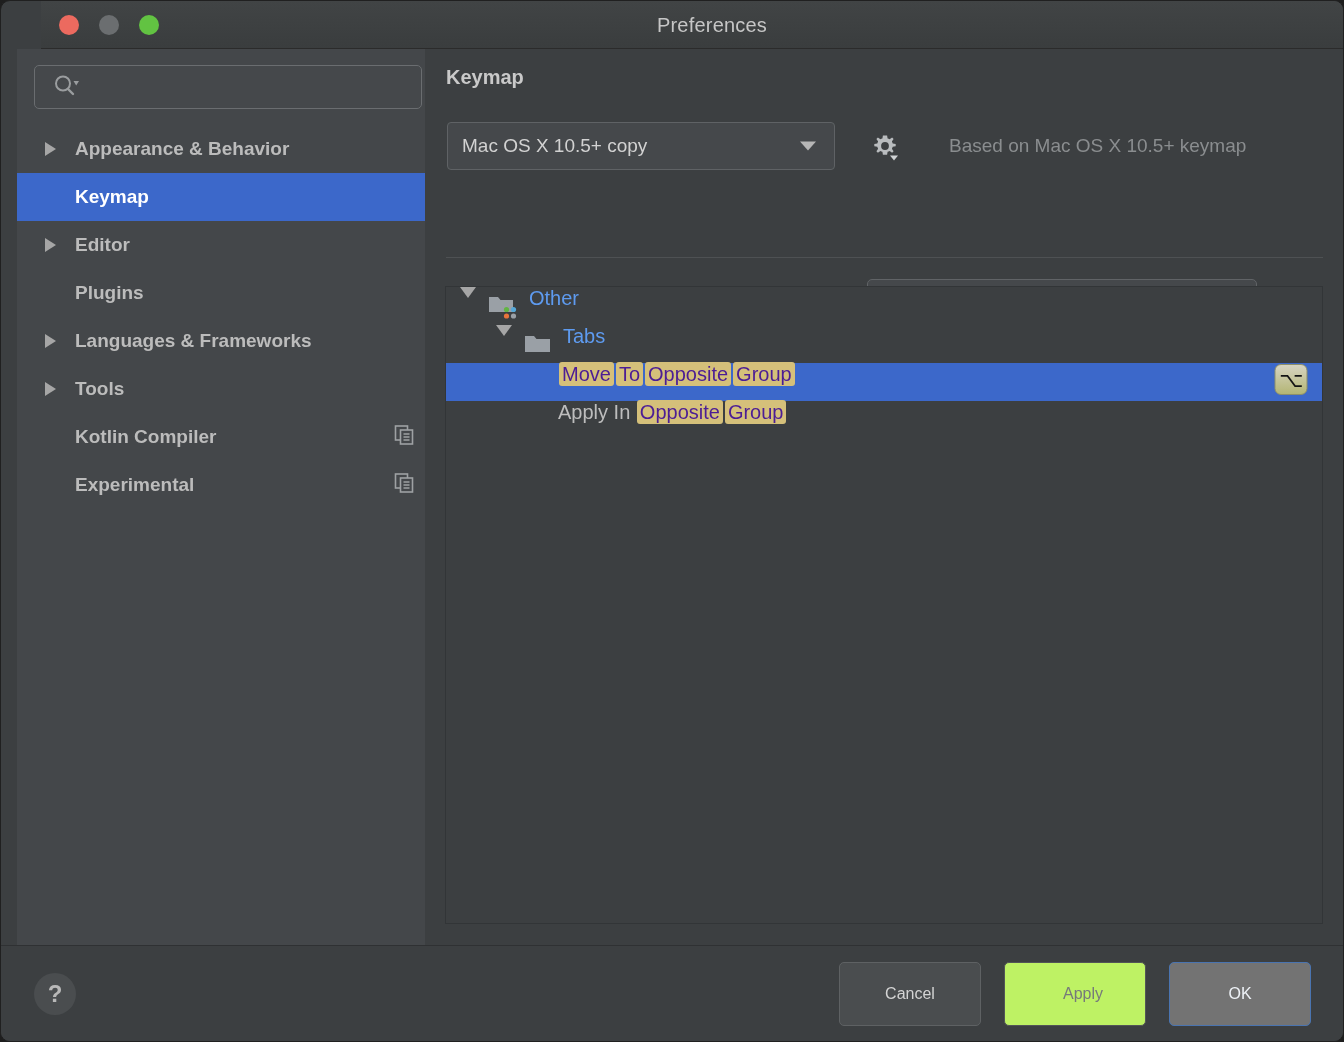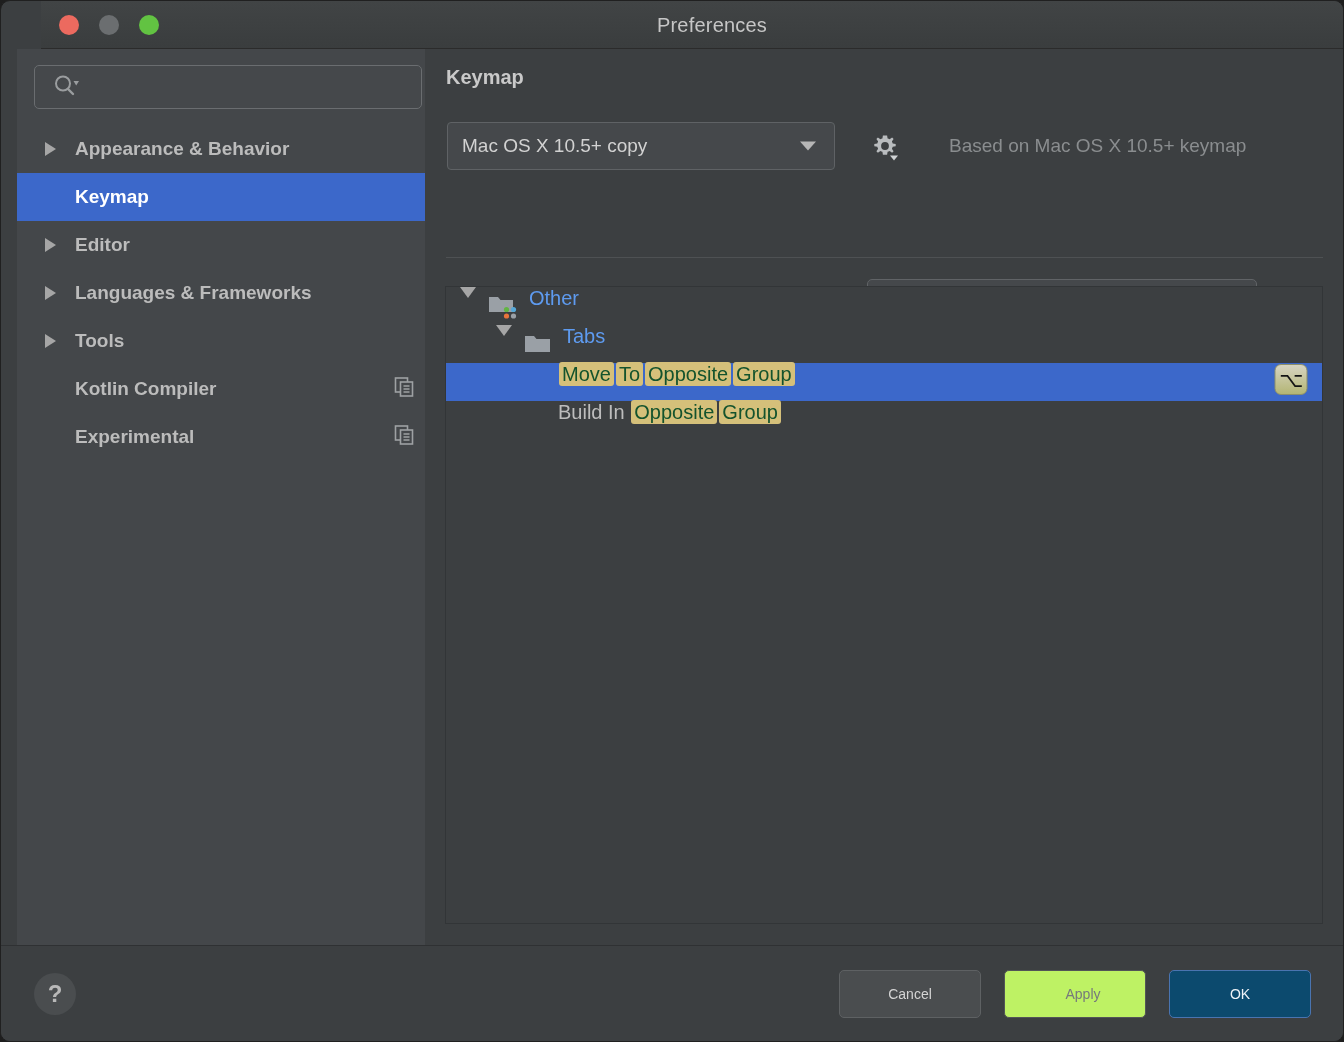--- a/index.html
+++ b/index.html
@@ -276,21 +276,21 @@
     border-left: 8px solid transparent;
     border-right: 8px solid transparent;
     margin-right: 12px;
     flex: 0 0 16px;
   }
   .folder-ico { margin-right: 11px; display: flex; align-items: center; }
   .node-group { color: #5e9bf0; }
   .node-plain { color: #bdbdbd; }
   .hl {
     background: #d5c07a;
-    color: #14532d;
+    color: #4c1d95;
     border-radius: 3px;
     padding: 1px 3px;
     margin: 12px 1px;
   }
   .shortcut-badge {
     position: absolute;
     right: 14px;
     top: 50%;
     transform: translateY(-50%);
   }
@@ -320,41 +320,41 @@
   .btn-row {
     position: absolute;
     right: 32px;
     top: 50%;
     transform: translateY(-50%);
     display: flex;
     gap: 23px;
   }
   .btn {
     min-width: 142px;
-    height: 48px;
+    height: 64px;
     border-radius: 5px;
     display: flex;
     align-items: center;
     justify-content: center;
-    font-size: 14px;
+    font-size: 16px;
     padding: 0 22px;
   }
   .btn.normal {
     background: #4a4d4f;
     border: 1px solid #5e6163;
     color: #d4d4d4;
   }
   .btn.disabled {
     background: #bef264;
     border: 1px solid #525557;
     color: #76797b;
     padding-left: 38px;
   }
   .btn.primary {
-    background: #0c4a6e;
+    background: #737373;
     border: 1px solid #4a74b0;
     color: #eef2f7;
   }
 </style>
 </head>
 <body>
 
 <div class="window">
 
   <div class="titlebar">
@@ -390,20 +390,26 @@
           <span class="side-arrow empty">
             <span class="tri-right"></span>
           </span>
           <span class="side-label">Keymap</span>
         </div>
         <div class="side-item">
           <span class="side-arrow">
             <span class="tri-right"></span>
           </span>
           <span class="side-label">Editor</span>
+        </div>
+        <div class="side-item">
+          <span class="side-arrow empty">
+            <span class="tri-right"></span>
+          </span>
+          <span class="side-label">Plugins</span>
         </div>
         <div class="side-item">
           <span class="side-arrow">
             <span class="tri-right"></span>
           </span>
           <span class="side-label">Languages &amp; Frameworks</span>
         </div>
         <div class="side-item">
           <span class="side-arrow">
             <span class="tri-right"></span>
@@ -553,21 +559,21 @@
               <linearGradient id="kg" x1="0" y1="0" x2="0" y2="1">
                 <stop offset="0" stop-color="#d8d5c4"></stop>
                 <stop offset="1" stop-color="#b3b573"></stop>
               </linearGradient>
             </defs>
             <rect x="1" y="1" width="32" height="30" rx="6" fill="url(#kg)" stroke="#8d8f6a" stroke-width="1"></rect>
             <text x="17" y="23" text-anchor="middle" font-size="21" fill="#141414" font-family="DejaVu Sans, sans-serif">⌥</text>
           </svg></span>
       </div>
       <div class="tree-row tree-indent-3">
-        <span class="node-plain"><span>Build In</span> <span class="hl">Opposite</span><span class="hl">Group</span></span>
+        <span class="node-plain"><span>Apply In</span> <span class="hl">Opposite</span><span class="hl">Group</span></span>
       </div>
     </div>
 
   <div class="bottom">
     <div class="help-btn">?</div>
     <div class="btn-row">
       <div class="btn normal">Cancel</div>
       <div class="btn disabled">Apply</div>
       <div class="btn primary">OK</div>
     </div>

